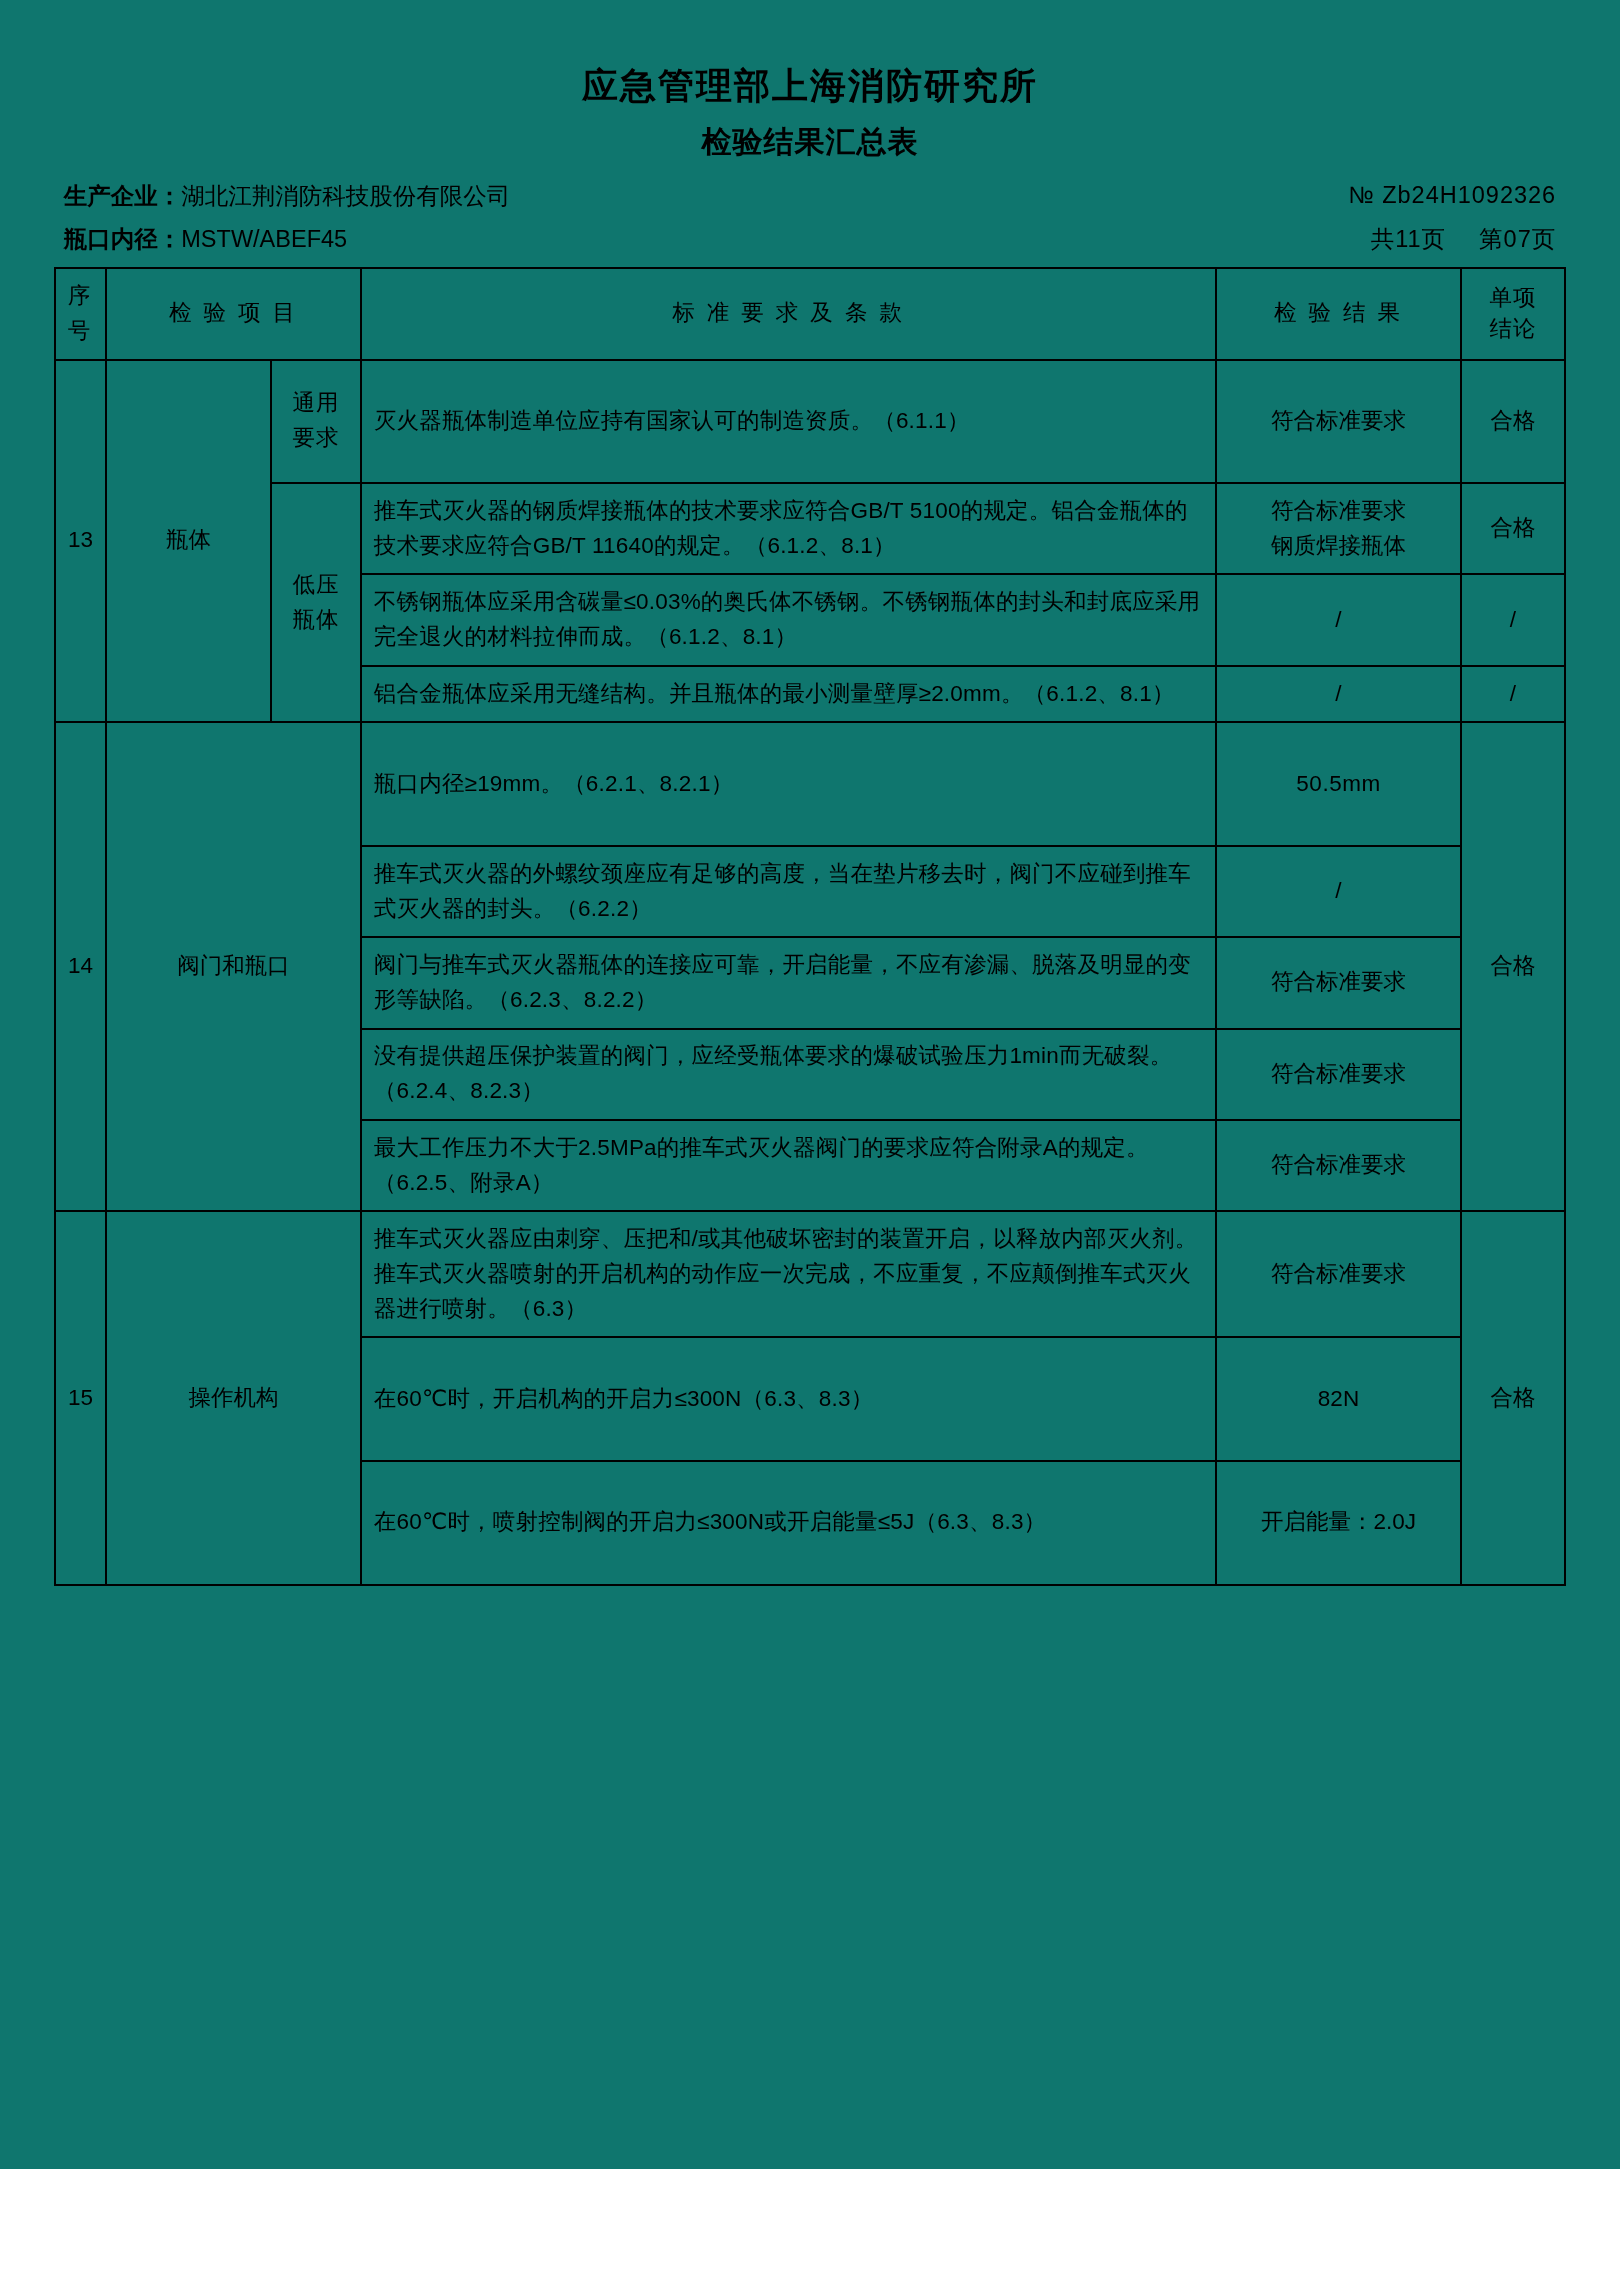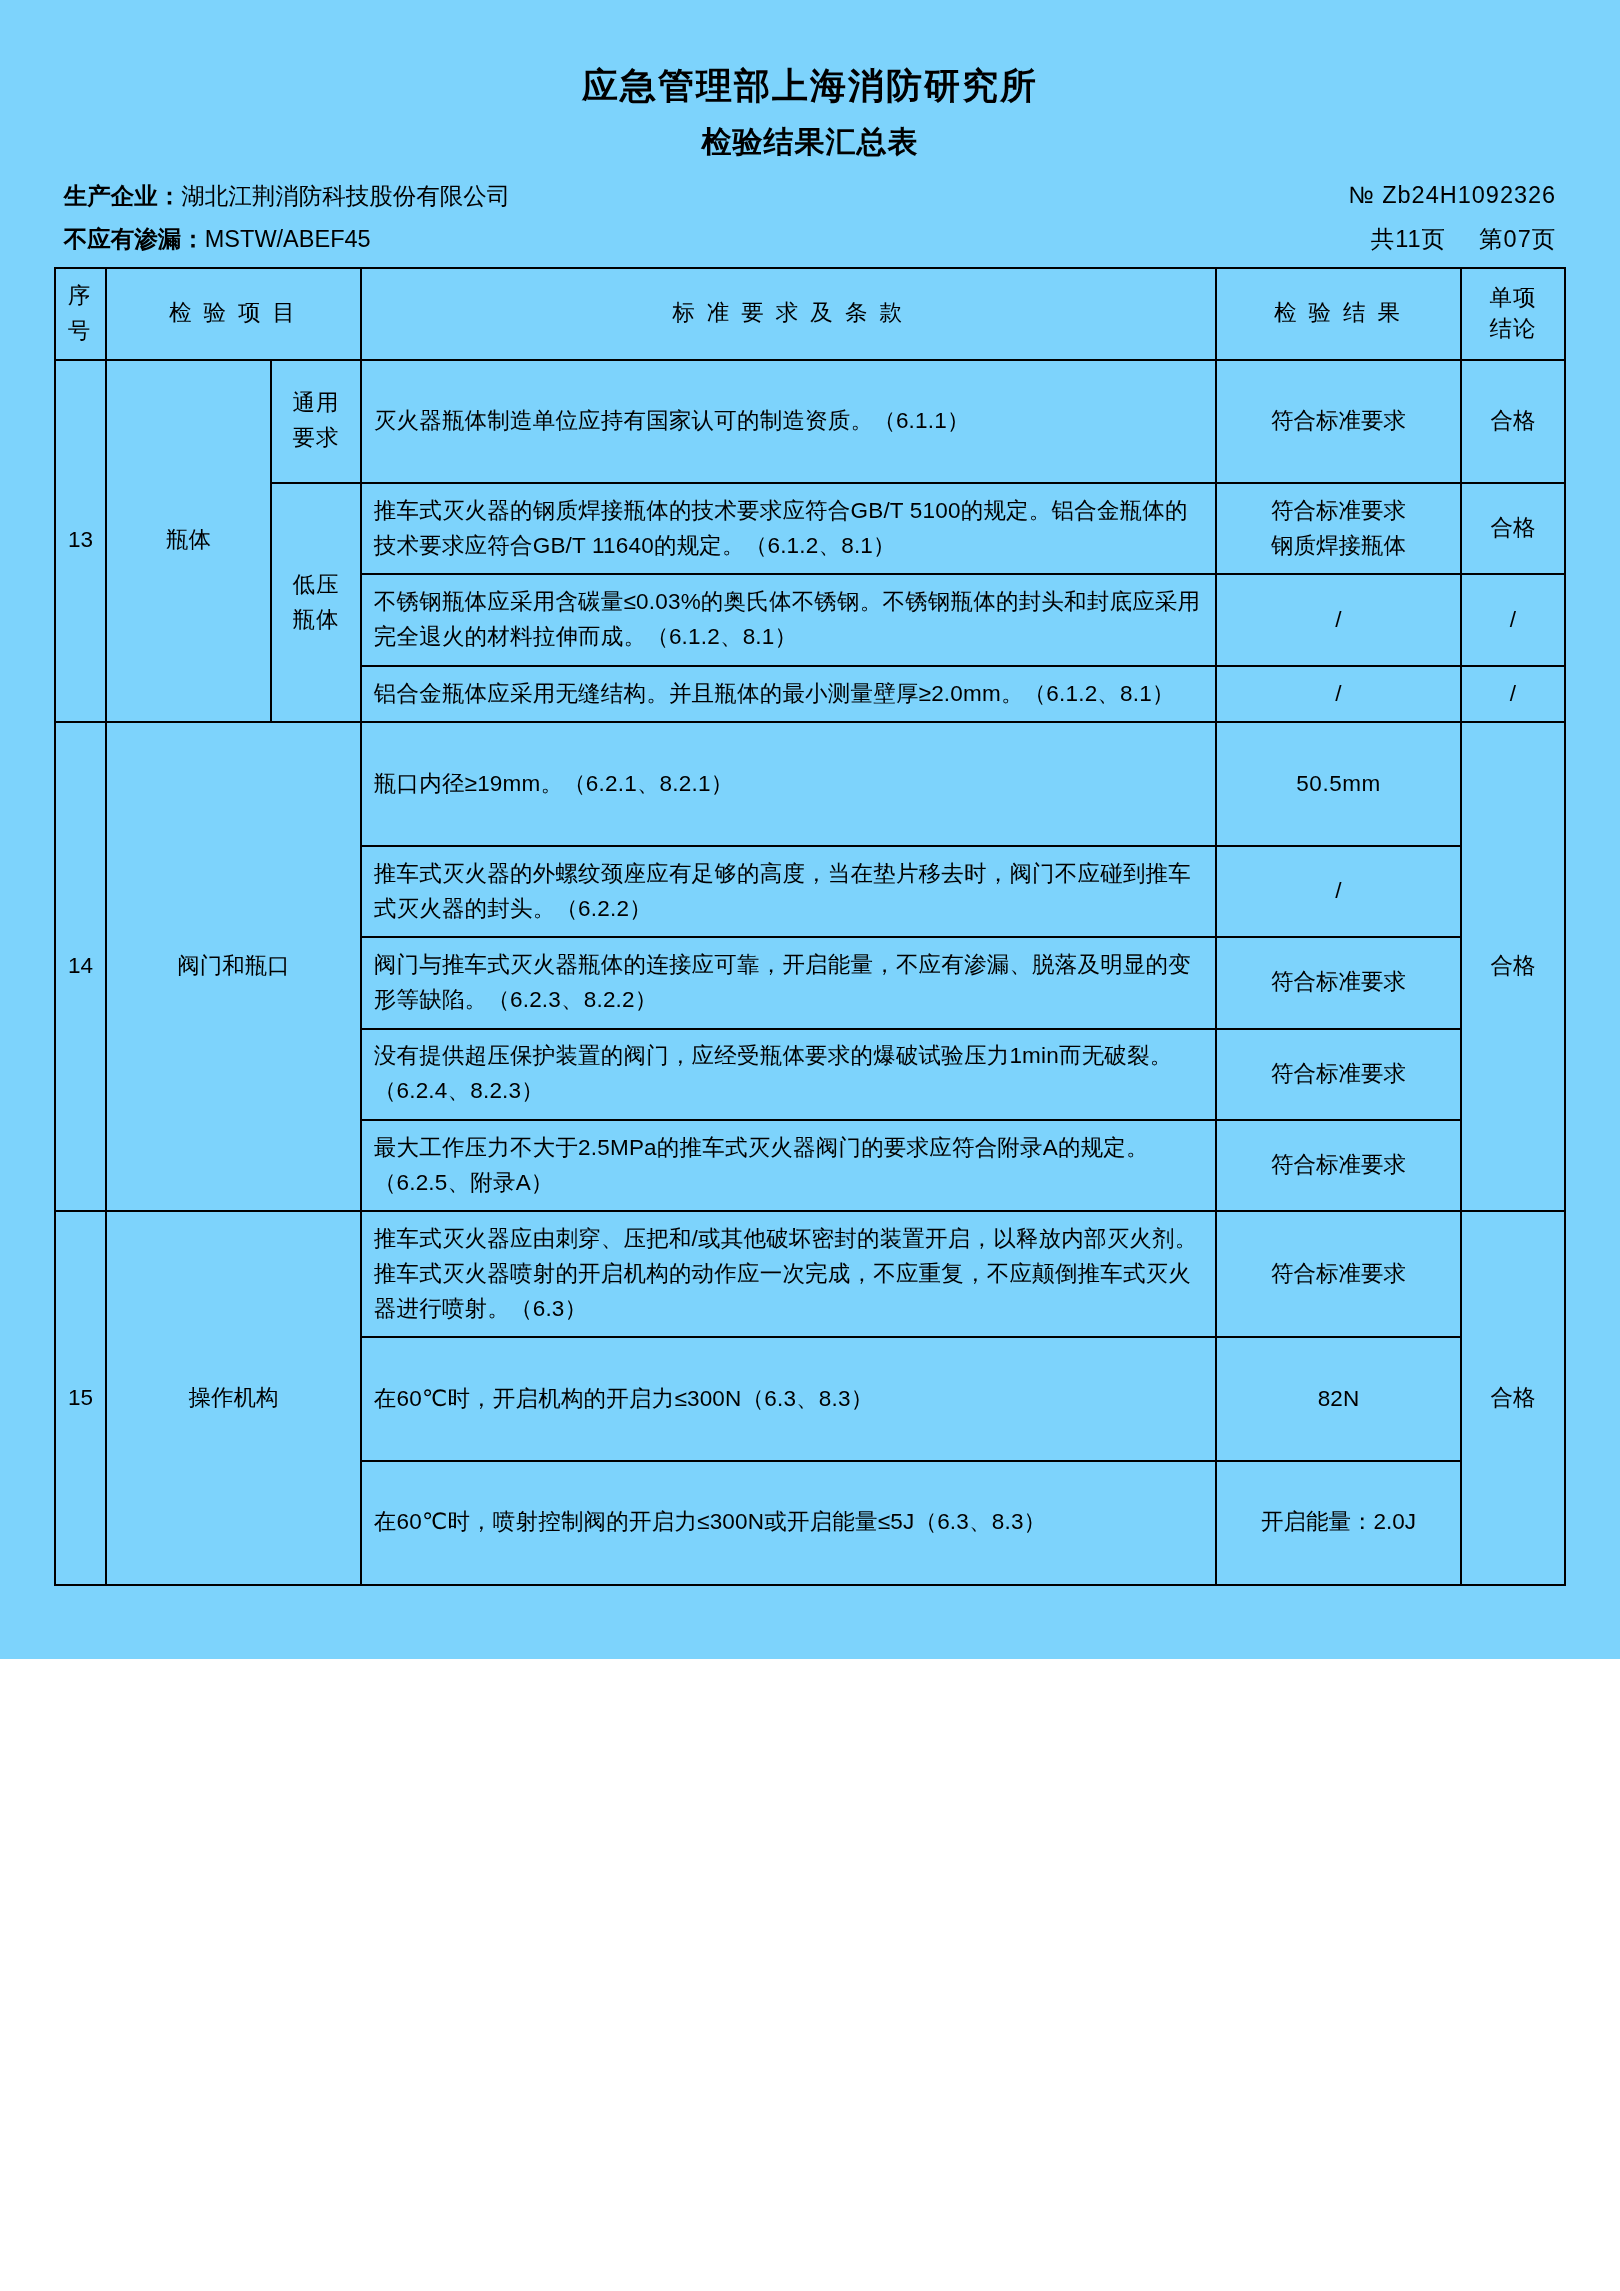--- a/index.html
+++ b/index.html
@@ -6,25 +6,25 @@
     margin: 0;
     padding: 0;
     background: #ffffff;
   }
   body {
     font-family: "Liberation Sans", "DejaVu Sans", sans-serif;
     color: #000000;
   }
   .page {
     width: 1620px;
-    height: 1659px;
+    height: 2169px;
     box-sizing: border-box;
     padding: 59px 54px 46px 54px;
     position: relative;
-    background: #7dd3fc;
+    background: #0f766e;
   }
   .hdr {
     text-align: center;
   }
   .hdr-line1 {
     font-size: 36px;
     font-weight: bold;
     letter-spacing: 2px;
     line-height: 1.5;
   }
@@ -137,21 +137,21 @@
       <div class="meta-left">
         <span class="lbl">生产企业：</span><span>湖北江荆消防科技股份有限公司</span>
       </div>
       <div class="meta-right">
         <span class="no-mark">№</span>
         <span>Zb24H1092326</span>
       </div>
     </div>
     <div class="meta-row">
       <div class="meta-left">
-        <span class="lbl">不应有渗漏：</span><span>MSTW/ABEF45</span>
+        <span class="lbl">瓶口内径：</span><span>MSTW/ABEF45</span>
       </div>
       <div class="meta-right pageinfo">
         <span>共11页</span>
         <span>第07页</span>
       </div>
     </div>
   </div>
 
   <table class="grid">
     <colgroup>

